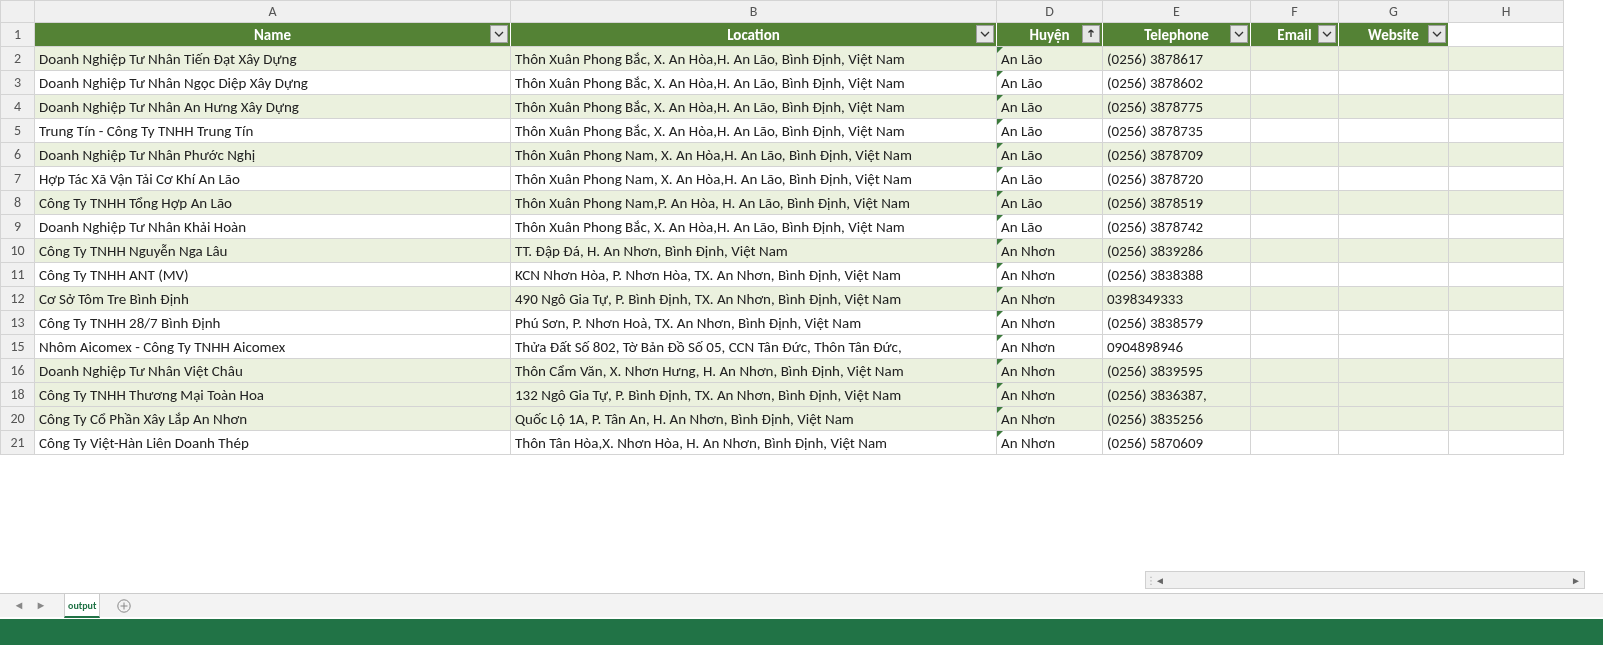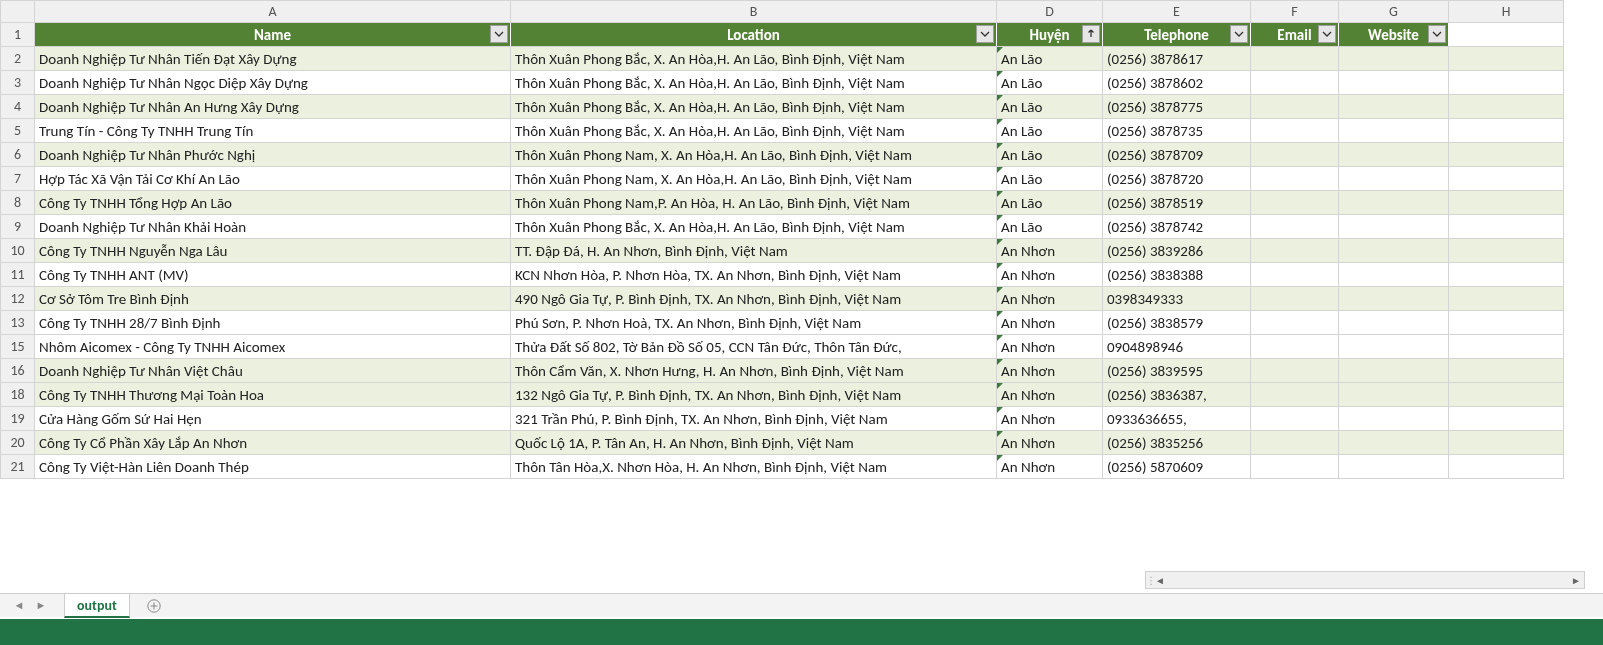--- a/index.html
+++ b/index.html
@@ -37,23 +37,23 @@
   .tabbar {
     position: absolute; left: 0; bottom: 28px; width: 1603px; height: 24px;
     background: #f3f3f3; border-top: 1px solid #ccc; display: flex; align-items: center;
   }
   .tabnav { display: flex; gap: 0; padding-left: 8px; }
   .tabnav .navbtn {
     width: 22px; height: 20px; display: flex; align-items: center; justify-content: center;
     color: #888; font-size: 11px; cursor: pointer;
   }
   .tab {
-    height: 24px; line-height: 24px; padding: 0 12px; background: #fff;
+    height: 24px; line-height: 24px; padding: 0 3px; background: #fff;
     border: 1px solid #ccc; border-top: none; border-bottom: 2px solid #217346;
-    color: #217346; font-weight: bold; font-size: 14px; cursor: pointer;
+    color: #217346; font-weight: bold; font-size: 10px; cursor: pointer;
     margin-left: 12px;
   }
   .addtab {
     width: 24px; height: 24px; display: flex; align-items: center; justify-content: center;
     color: #777; font-size: 18px; cursor: pointer; margin-left: 12px;
   }
   .hscroll {
     position: absolute; right: 18px; bottom: 28px; width: 440px; height: 18px;
     background: #f0f0f0; border: 1px solid #d0d0d0; display:flex; align-items:center;
   }
@@ -271,30 +271,20 @@
           <td></td>
           <td></td>
           <td></td>
         </tr>
         <tr class="band">
           <th class="rowhdr">18</th>
           <td>Công Ty TNHH Thương Mại Toàn Hoa</td>
           <td>132 Ngô Gia Tự, P. Bình Định, TX. An Nhơn, Bình Định, Việt Nam</td>
           <td>An Nhơn<span class="errmark"></span></td>
           <td>(0256) 3836387,</td>
-          <td></td>
-          <td></td>
-          <td></td>
-        </tr>
-        <tr>
-          <th class="rowhdr">19</th>
-          <td>Cửa Hàng Gốm Sứ Hai Hẹn</td>
-          <td>321 Trần Phú, P. Bình Định, TX. An Nhơn, Bình Định, Việt Nam</td>
-          <td>An Nhơn<span class="errmark"></span></td>
-          <td>0933636655,</td>
           <td></td>
           <td></td>
           <td></td>
         </tr>
         <tr class="band">
           <th class="rowhdr">20</th>
           <td>Công Ty Cổ Phần Xây Lắp An Nhơn</td>
           <td>Quốc Lộ 1A, P. Tân An, H. An Nhơn, Bình Định, Việt Nam</td>
           <td>An Nhơn<span class="errmark"></span></td>
           <td>(0256) 3835256</td>

